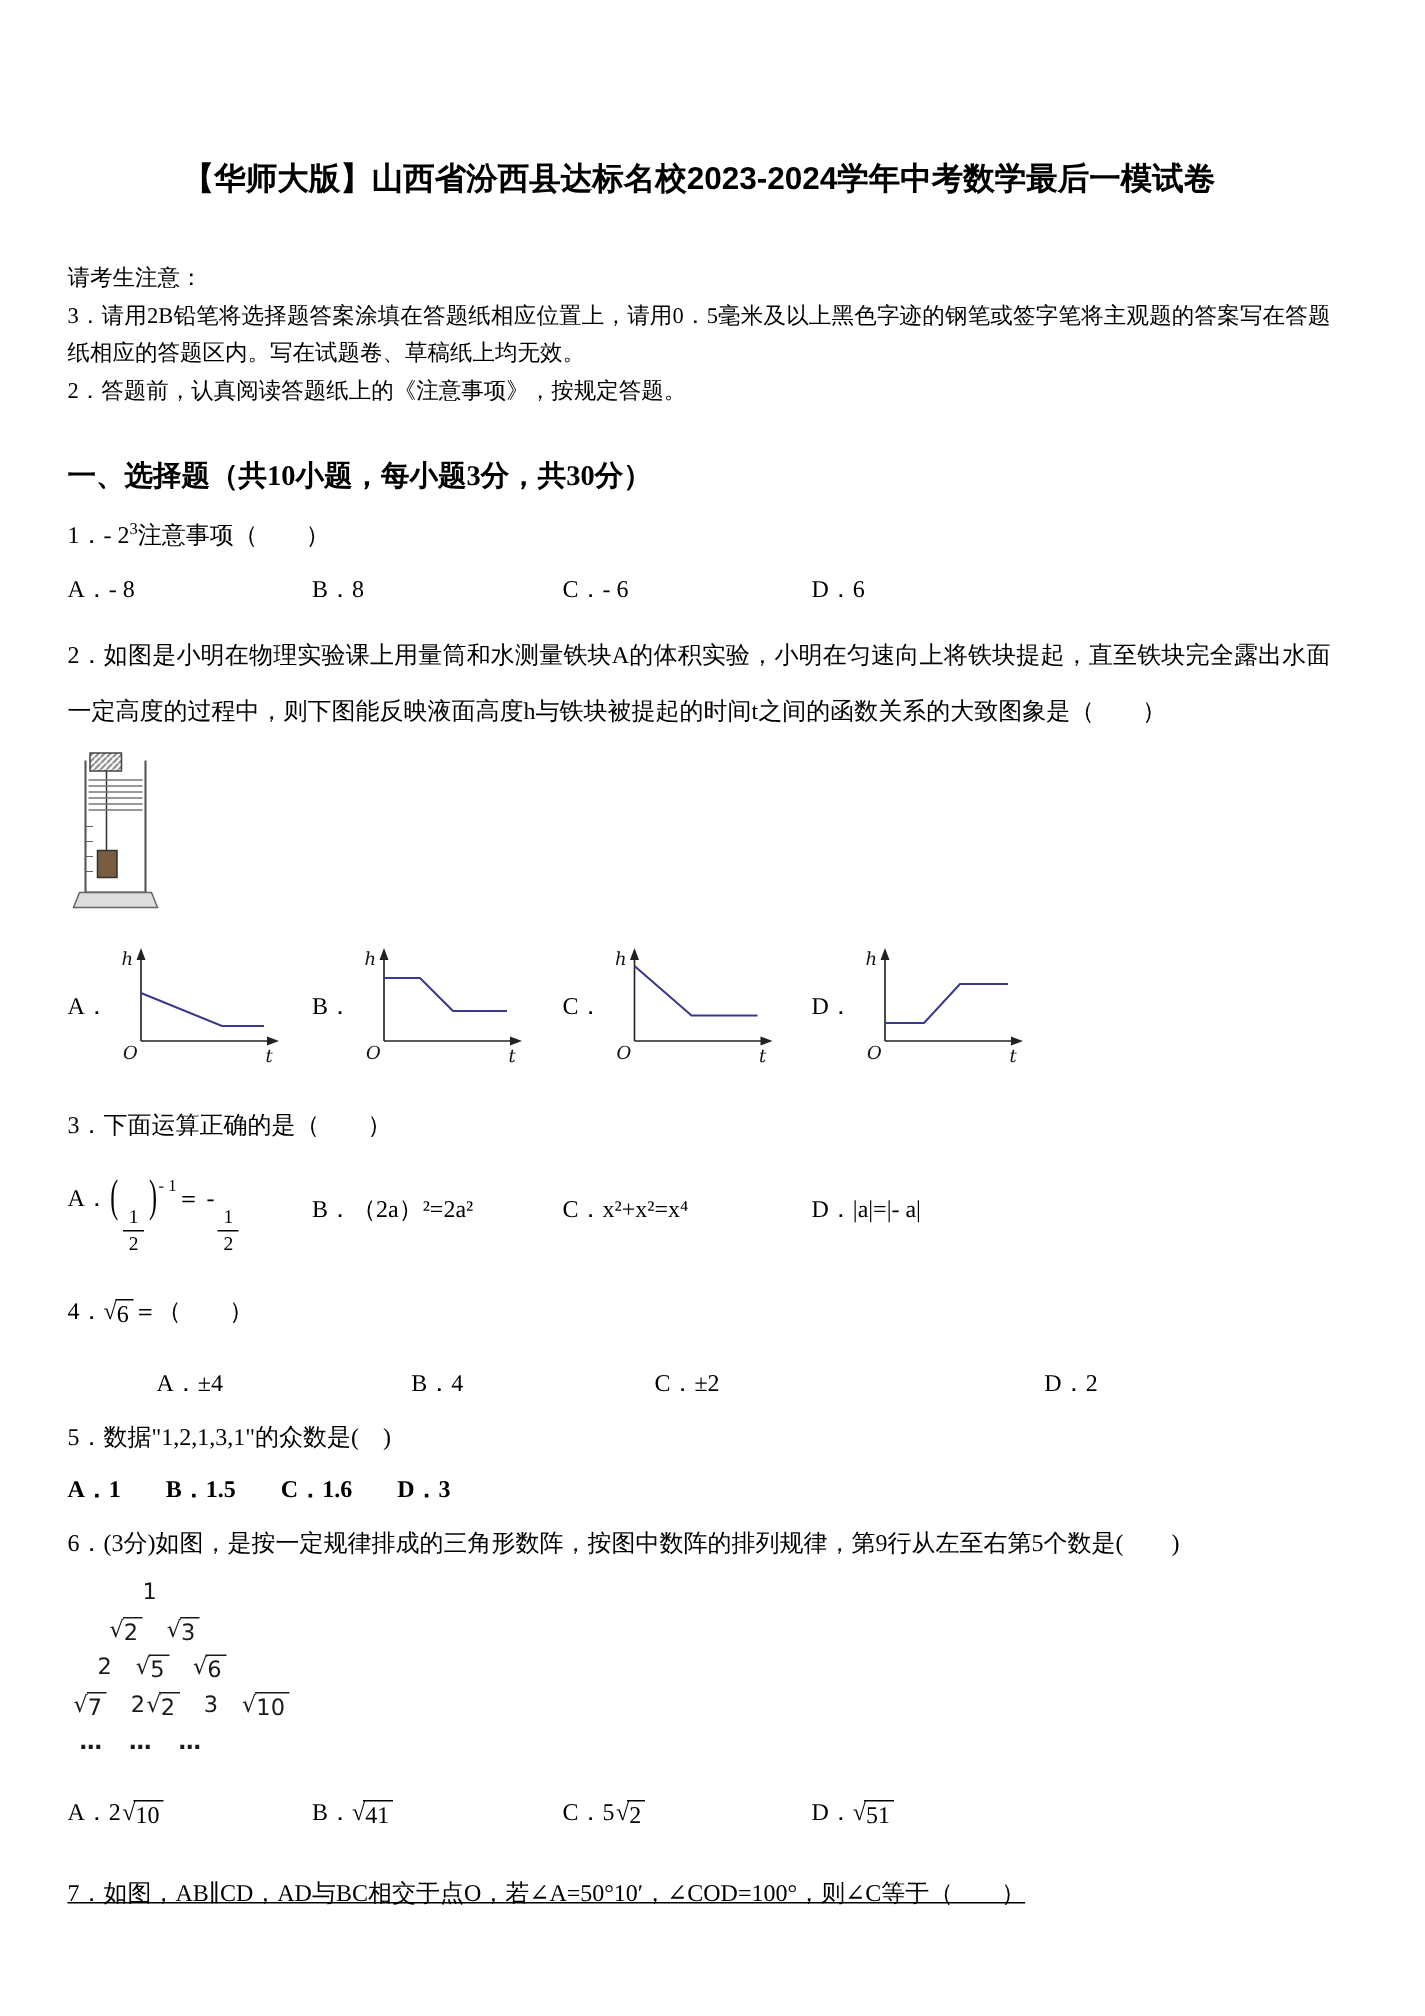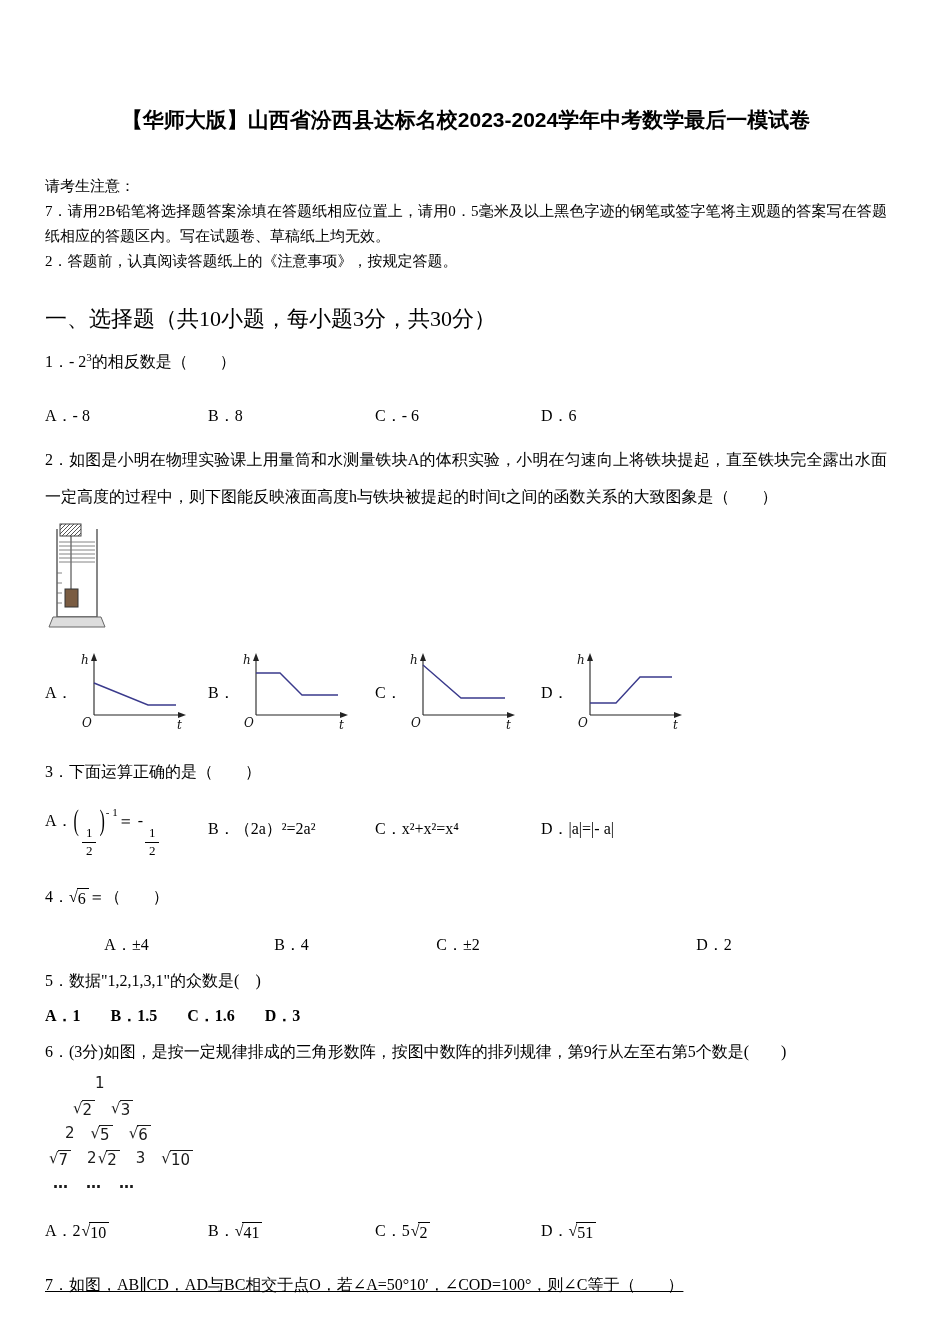--- a/index.html
+++ b/index.html
@@ -13,28 +13,28 @@
   .page { padding: 106px 63px 0 45px; }
 
   .title {
     font-family: "Liberation Sans", "DejaVu Sans", sans-serif;
     font-size: 21px; font-weight: 700; text-align: center;
     margin: 0 0 14px 0; line-height: 1.3;
   }
   .notice { font-size: 15px; line-height: 25px; margin-top: 41px; }
   .notice p { margin: 0; text-align: justify; }
 
-  .section-heading { font-weight: 400; font-size: 22px; margin: 30px 0 6px 0; }
+  .section-heading { font-weight: 700; font-size: 19px; margin: 30px 0 6px 0; }
 
   .stem { margin: 10px 0 0 0; line-height: 26px; text-align: justify; }
   .stem.wide { line-height: 37px; margin-top: 12px; }
 
   sup { font-size: 11px; }
 
-  .row4 { display: grid; grid-template-columns: 163px 167px 166px 1fr; align-items: center; margin-top: 27px; line-height: 26px; }
+  .row4 { display: grid; grid-template-columns: 163px 167px 166px 1fr; align-items: center; margin-top: 9px; line-height: 26px; }
   .row-inline { display: flex; gap: 30px; margin-top: 9px; line-height: 26px; font-weight: bold; }
   .opt { white-space: nowrap; }
 
   
   .beaker-wrap { margin: 8px 0 0 2px; }
 
   
   .graphs { margin-top: 16px; }
   .graph-cell { display: flex; align-items: center; gap: 4px; }
   .graph-line { fill: none; stroke: #3a3a8c; stroke-width: 1.4; }
@@ -69,27 +69,27 @@
 </style>
 </head>
 <body>
 
 <div class="page">
 
   <h1 class="title">【华师大版】山西省汾西县达标名校2023-2024学年中考数学最后一模试卷</h1>
 
   <div class="notice">
     <p>请考生注意：</p>
-    <p>7．请用2B铅笔将选择题答案涂填在答题纸相应位置上，请用0．5毫米及以上黑色字迹的钢笔或签字笔将主观题的答案写在答题纸相应的答题区内。写在试题卷、草稿纸上均无效。</p>
+    <p>3．请用2B铅笔将选择题答案涂填在答题纸相应位置上，请用0．5毫米及以上黑色字迹的钢笔或签字笔将主观题的答案写在答题纸相应的答题区内。写在试题卷、草稿纸上均无效。</p>
     <p>2．答题前，认真阅读答题纸上的《注意事项》，按规定答题。</p>
   </div>
 
   <div class="section-heading">一、选择题（共10小题，每小题3分，共30分）</div>
 
-  <div class="stem"><span>1．- 2</span><sup>3</sup><span>的相反数是（　　）</span></div>
+  <div class="stem"><span>1．- 2</span><sup>3</sup><span>注意事项（　　）</span></div>
   <div class="row4">
     <span class="opt"><span>A．</span><span>- 8</span></span>
     <span class="opt"><span>B．</span><span>8</span></span>
     <span class="opt"><span>C．</span><span>- 6</span></span>
     <span class="opt"><span>D．</span><span>6</span></span>
   </div>
 
   <div class="stem wide">2．如图是小明在物理实验课上用量筒和水测量铁块A的体积实验，小明在匀速向上将铁块提起，直至铁块完全露出水面一定高度的过程中，则下图能反映液面高度h与铁块被提起的时间t之间的函数关系的大致图象是（　　）</div>
 
   <div class="beaker-wrap">

